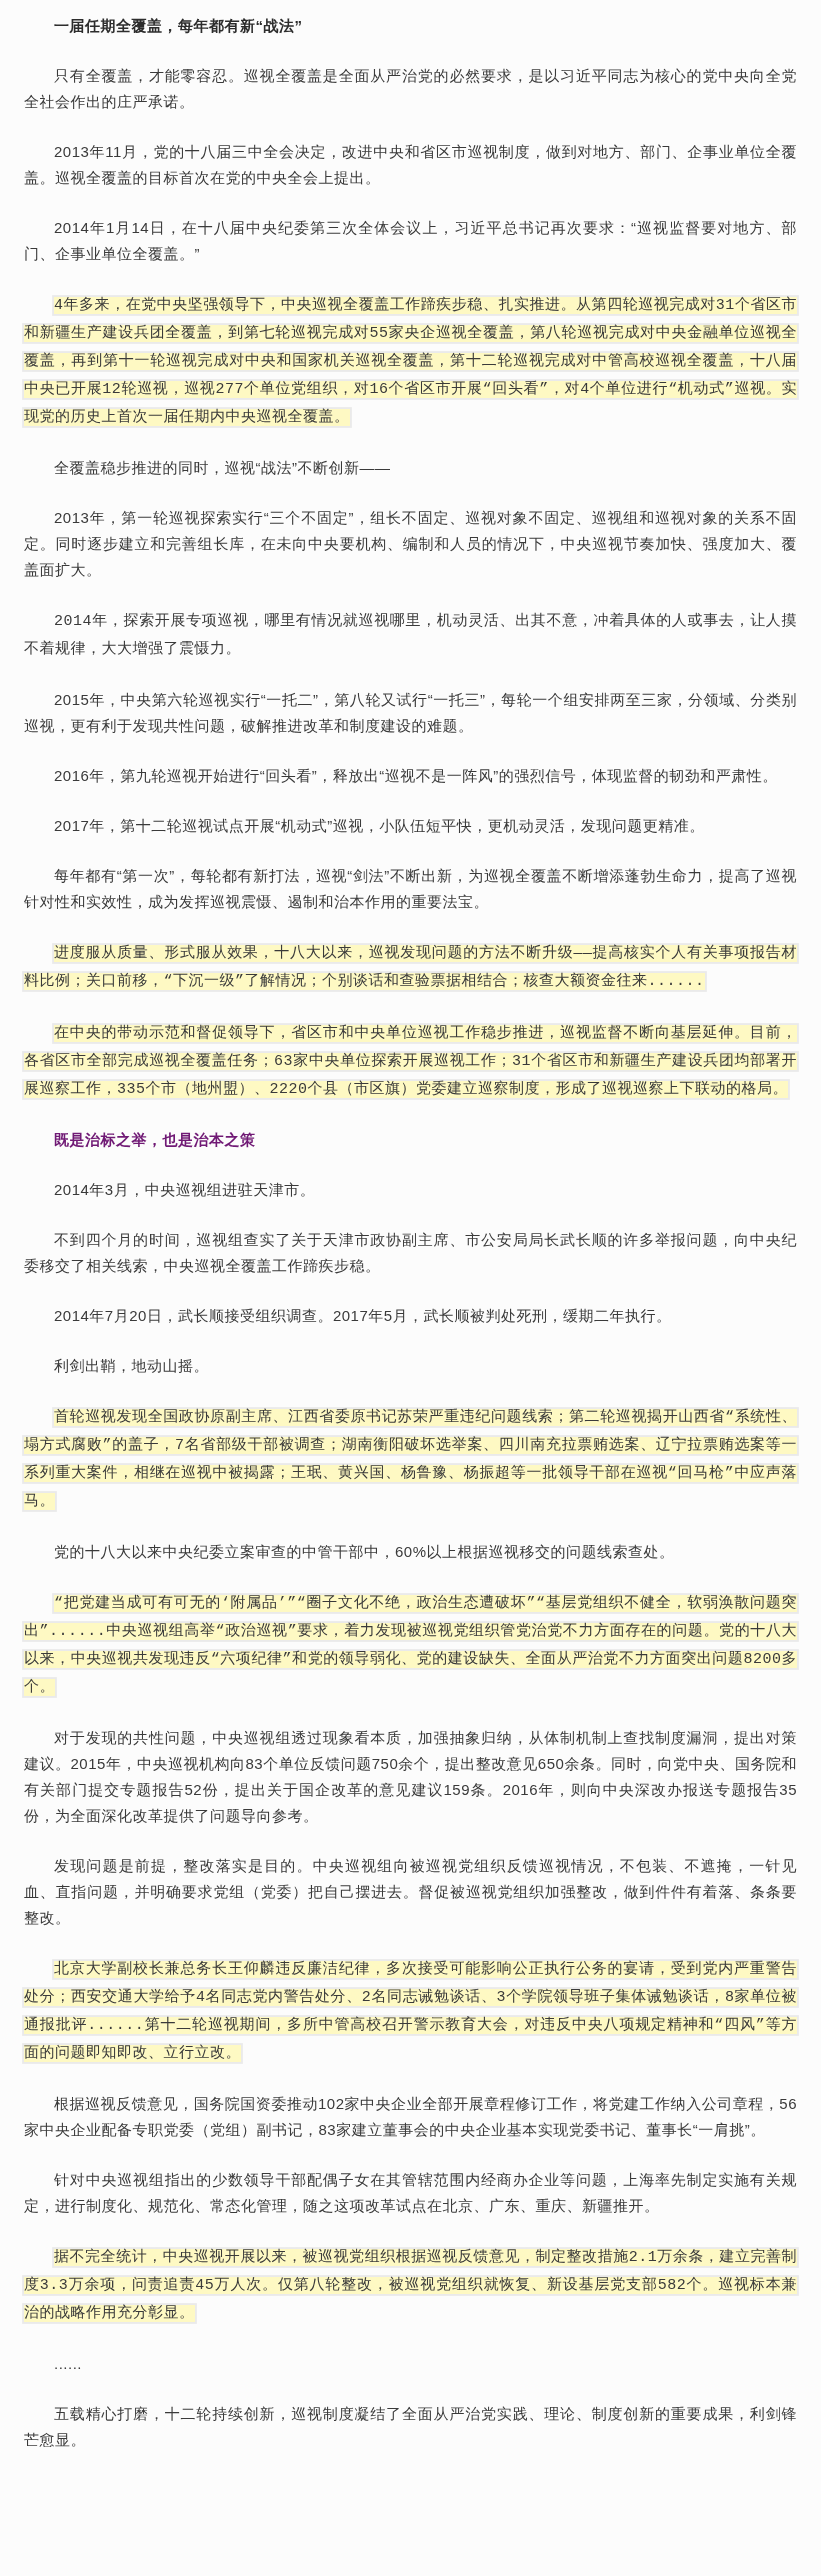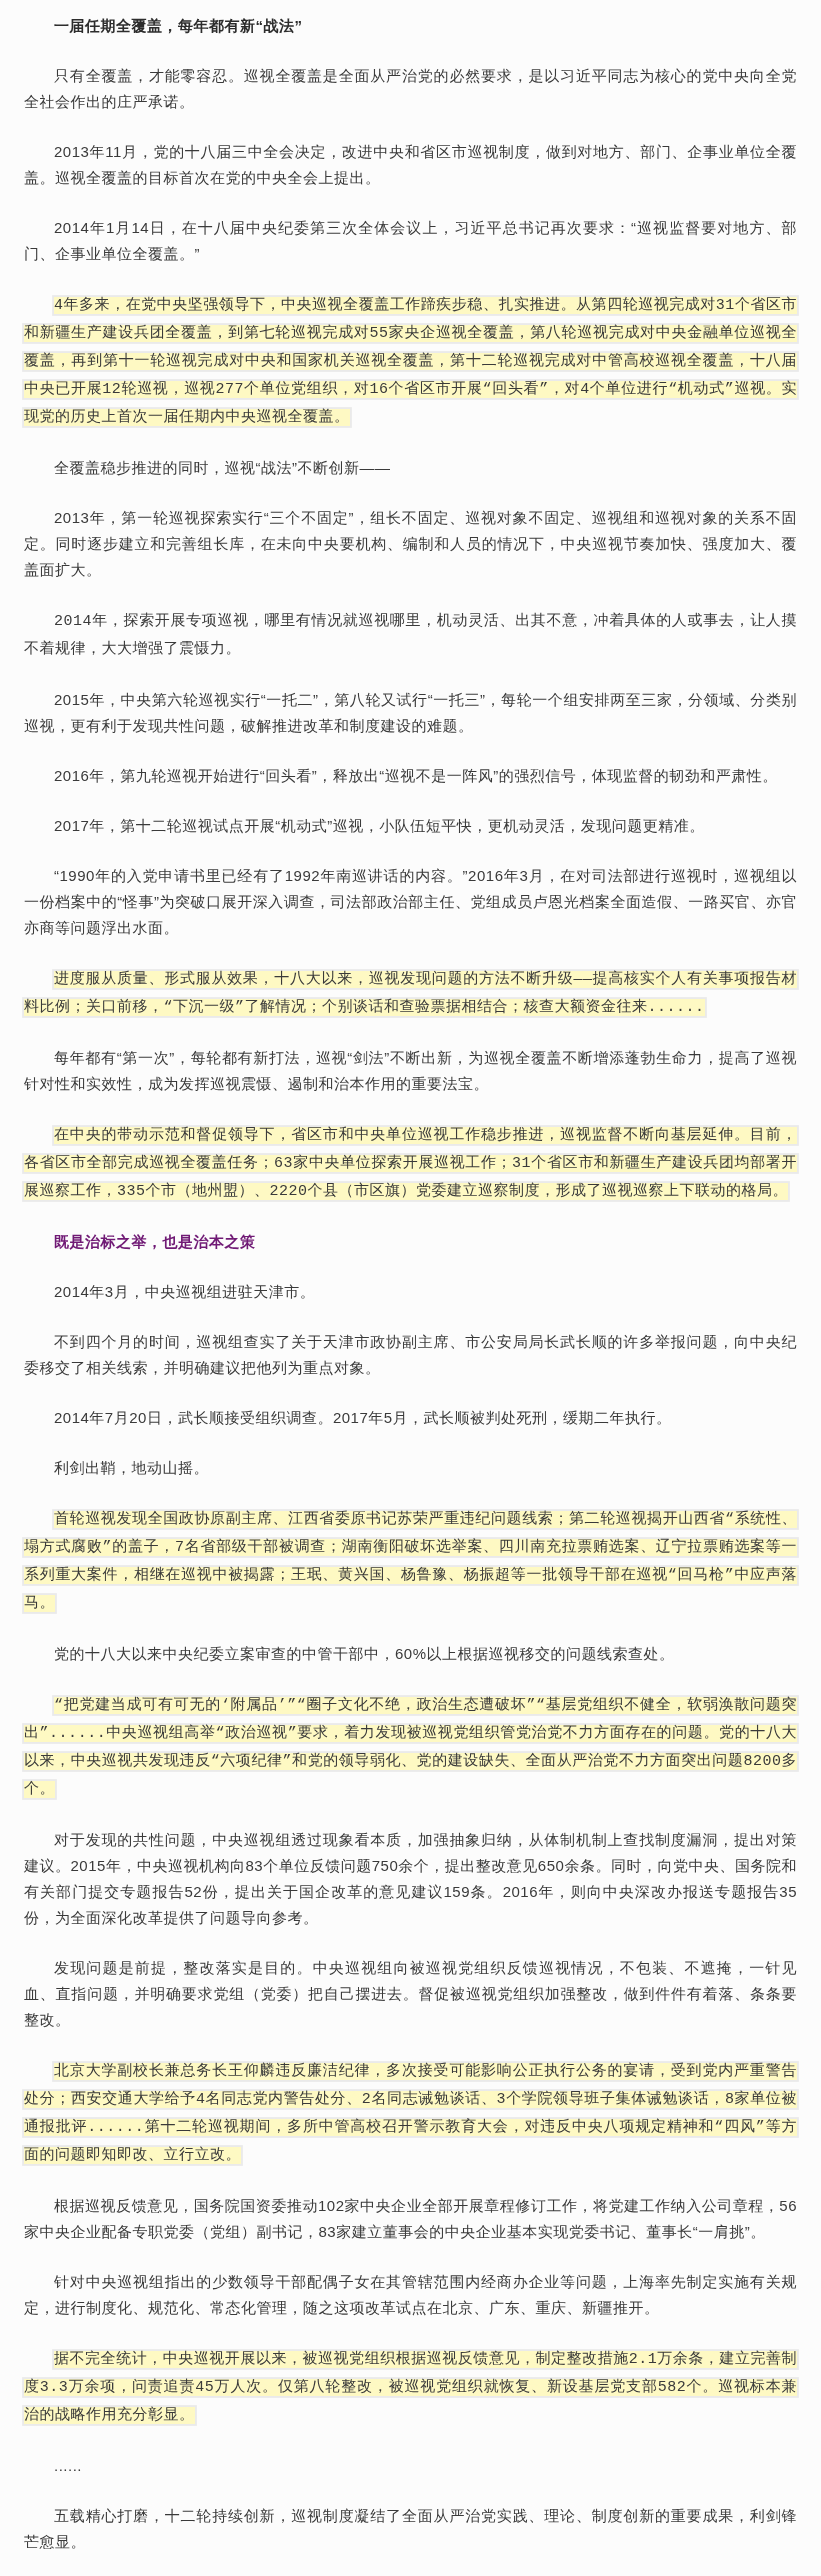--- a/index.html
+++ b/index.html
@@ -49,27 +49,26 @@
     <p class="body"><span class="t" style="color: rgb(58, 58, 58);">只有全覆盖，才能零容忍。巡视全覆盖是全面从严治党的必然要求，是以习近平同志为核心的党中央向全党全社会作出的庄严承诺。</span></p>
     <p class="body"><span class="t" style="color: rgb(58, 58, 58);">2013年11月，党的十八届三中全会决定，改进中央和省区市巡视制度，做到对地方、部门、企事业单位全覆盖。巡视全覆盖的目标首次在党的中央全会上提出。</span></p>
     <p class="body"><span class="t" style="color: rgb(58, 58, 58);">2014年1月14日，在十八届中央纪委第三次全体会议上，习近平总书记再次要求：“巡视监督要对地方、部门、企事业单位全覆盖。”</span></p>
     <p class="body shaded"><span class="t" style="color: rgb(58, 58, 58);">4年多来，在党中央坚强领导下，中央巡视全覆盖工作蹄疾步稳、扎实推进。从第四轮巡视完成对31个省区市和新疆生产建设兵团全覆盖，到第七轮巡视完成对55家央企巡视全覆盖，第八轮巡视完成对中央金融单位巡视全覆盖，再到第十一轮巡视完成对中央和国家机关巡视全覆盖，第十二轮巡视完成对中管高校巡视全覆盖，十八届中央已开展12轮巡视，巡视277个单位党组织，对16个省区市开展“回头看”，对4个单位进行“机动式”巡视。实现党的历史上首次一届任期内中央巡视全覆盖。</span></p>
     <p class="body"><span class="t" style="color: rgb(58, 58, 58);">全覆盖稳步推进的同时，巡视“战法”不断创新——</span></p>
     <p class="body"><span class="t" style="color: rgb(58, 58, 58);">2013年，第一轮巡视探索实行“三个不固定”，组长不固定、巡视对象不固定、巡视组和巡视对象的关系不固定。同时逐步建立和完善组长库，在未向中央要机构、编制和人员的情况下，中央巡视节奏加快、强度加大、覆盖面扩大。</span></p>
     <p class="body"><span class="t" style="color: rgb(58, 58, 58); font-family: Liberation Mono, monospace;">2014年，探索开展专项巡视，哪里有情况就巡视哪里，机动灵活、出其不意，冲着具体的人或事去，让人摸不着规律，大大增强了震慑力。</span></p>
     <p class="body"><span class="t" style="color: rgb(58, 58, 58);">2015年，中央第六轮巡视实行“一托二”，第八轮又试行“一托三”，每轮一个组安排两至三家，分领域、分类别巡视，更有利于发现共性问题，破解推进改革和制度建设的难题。</span></p>
     <p class="body"><span class="t" style="color: rgb(58, 58, 58);">2016年，第九轮巡视开始进行“回头看”，释放出“巡视不是一阵风”的强烈信号，体现监督的韧劲和严肃性。</span></p>
     <p class="body"><span class="t" style="color: rgb(58, 58, 58);">2017年，第十二轮巡视试点开展“机动式”巡视，小队伍短平快，更机动灵活，发现问题更精准。</span></p>
-    <p class="body"><span class="t" style="color: rgb(58, 58, 58);">“1990年的入党申请书里已经有了1992年南巡讲话的内容。”2016年3月，在对司法部进行巡视时，巡视组以一份档案中的“怪事”为突破口展开深入调查，司法部政治部主任、党组成员卢恩光档案全面造假、一路买官、亦官亦商等问题浮出水面。</span></p>
+    <p class="body"><span class="t" style="color: rgb(58, 58, 58);">每年都有“第一次”，每轮都有新打法，巡视“剑法”不断出新，为巡视全覆盖不断增添蓬勃生命力，提高了巡视针对性和实效性，成为发挥巡视震慑、遏制和治本作用的重要法宝。</span></p>
     <p class="body shaded"><span class="t" style="color: rgb(58, 58, 58);">进度服从质量、形式服从效果，十八大以来，巡视发现问题的方法不断升级——提高核实个人有关事项报告材料比例；关口前移，“下沉一级”了解情况；个别谈话和查验票据相结合；核查大额资金往来......</span></p>
-    <p class="body"><span class="t" style="color: rgb(58, 58, 58);">每年都有“第一次”，每轮都有新打法，巡视“剑法”不断出新，为巡视全覆盖不断增添蓬勃生命力，提高了巡视针对性和实效性，成为发挥巡视震慑、遏制和治本作用的重要法宝。</span></p>
     <p class="body shaded"><span class="t" style="color: rgb(58, 58, 58);">在中央的带动示范和督促领导下，省区市和中央单位巡视工作稳步推进，巡视监督不断向基层延伸。目前，各省区市全部完成巡视全覆盖任务；63家中央单位探索开展巡视工作；31个省区市和新疆生产建设兵团均部署开展巡察工作，335个市（地州盟）、2220个县（市区旗）党委建立巡察制度，形成了巡视巡察上下联动的格局。</span></p>
     <p class="heading"><span class="t" style="color: #701a75;">既是治标之举，也是治本之策</span></p>
     <p class="body"><span class="t" style="color: rgb(58, 58, 58);">2014年3月，中央巡视组进驻天津市。</span></p>
-    <p class="body"><span class="t" style="color: rgb(58, 58, 58);">不到四个月的时间，巡视组查实了关于天津市政协副主席、市公安局局长武长顺的许多举报问题，向中央纪委移交了相关线索，并明确建议把他列为重点对象。</span></p>
+    <p class="body"><span class="t" style="color: rgb(58, 58, 58);">不到四个月的时间，巡视组查实了关于天津市政协副主席、市公安局局长武长顺的许多举报问题，向中央纪委移交了相关线索，中央巡视全覆盖工作蹄疾步稳。</span></p>
     <p class="body"><span class="t" style="color: rgb(58, 58, 58);">2014年7月20日，武长顺接受组织调查。2017年5月，武长顺被判处死刑，缓期二年执行。</span></p>
     <p class="body"><span class="t" style="color: rgb(58, 58, 58);">利剑出鞘，地动山摇。</span></p>
     <p class="body shaded"><span class="t" style="color: rgb(58, 58, 58);">首轮巡视发现全国政协原副主席、江西省委原书记苏荣严重违纪问题线索；第二轮巡视揭开山西省“系统性、塌方式腐败”的盖子，7名省部级干部被调查；湖南衡阳破坏选举案、四川南充拉票贿选案、辽宁拉票贿选案等一系列重大案件，相继在巡视中被揭露；王珉、黄兴国、杨鲁豫、杨振超等一批领导干部在巡视“回马枪”中应声落马。</span></p>
     <p class="body"><span class="t" style="color: rgb(58, 58, 58);">党的十八大以来中央纪委立案审查的中管干部中，60%以上根据巡视移交的问题线索查处。</span></p>
     <p class="body shaded"><span class="t" style="color: rgb(58, 58, 58);">“把党建当成可有可无的‘附属品’”“圈子文化不绝，政治生态遭破坏”“基层党组织不健全，软弱涣散问题突出”......中央巡视组高举“政治巡视”要求，着力发现被巡视党组织管党治党不力方面存在的问题。党的十八大以来，中央巡视共发现违反“六项纪律”和党的领导弱化、党的建设缺失、全面从严治党不力方面突出问题8200多个。</span></p>
     <p class="body"><span class="t" style="color: rgb(58, 58, 58);">对于发现的共性问题，中央巡视组透过现象看本质，加强抽象归纳，从体制机制上查找制度漏洞，提出对策建议。2015年，中央巡视机构向83个单位反馈问题750余个，提出整改意见650余条。同时，向党中央、国务院和有关部门提交专题报告52份，提出关于国企改革的意见建议159条。2016年，则向中央深改办报送专题报告35份，为全面深化改革提供了问题导向参考。</span></p>
     <p class="body"><span class="t" style="color: rgb(58, 58, 58);">发现问题是前提，整改落实是目的。中央巡视组向被巡视党组织反馈巡视情况，不包装、不遮掩，一针见血、直指问题，并明确要求党组（党委）把自己摆进去。督促被巡视党组织加强整改，做到件件有着落、条条要整改。</span></p>
     <p class="body shaded"><span class="t" style="color: rgb(58, 58, 58);">北京大学副校长兼总务长王仰麟违反廉洁纪律，多次接受可能影响公正执行公务的宴请，受到党内严重警告处分；西安交通大学给予4名同志党内警告处分、2名同志诫勉谈话、3个学院领导班子集体诫勉谈话，8家单位被通报批评......第十二轮巡视期间，多所中管高校召开警示教育大会，对违反中央八项规定精神和“四风”等方面的问题即知即改、立行立改。</span></p>
     <p class="body"><span class="t" style="color: rgb(58, 58, 58);">根据巡视反馈意见，国务院国资委推动102家中央企业全部开展章程修订工作，将党建工作纳入公司章程，56家中央企业配备专职党委（党组）副书记，83家建立董事会的中央企业基本实现党委书记、董事长“一肩挑”。</span></p>
     <p class="body"><span class="t" style="color: rgb(58, 58, 58); margin-top: 15px;">针对中央巡视组指出的少数领导干部配偶子女在其管辖范围内经商办企业等问题，上海率先制定实施有关规定，进行制度化、规范化、常态化管理，随之这项改革试点在北京、广东、重庆、新疆推开。</span></p>

